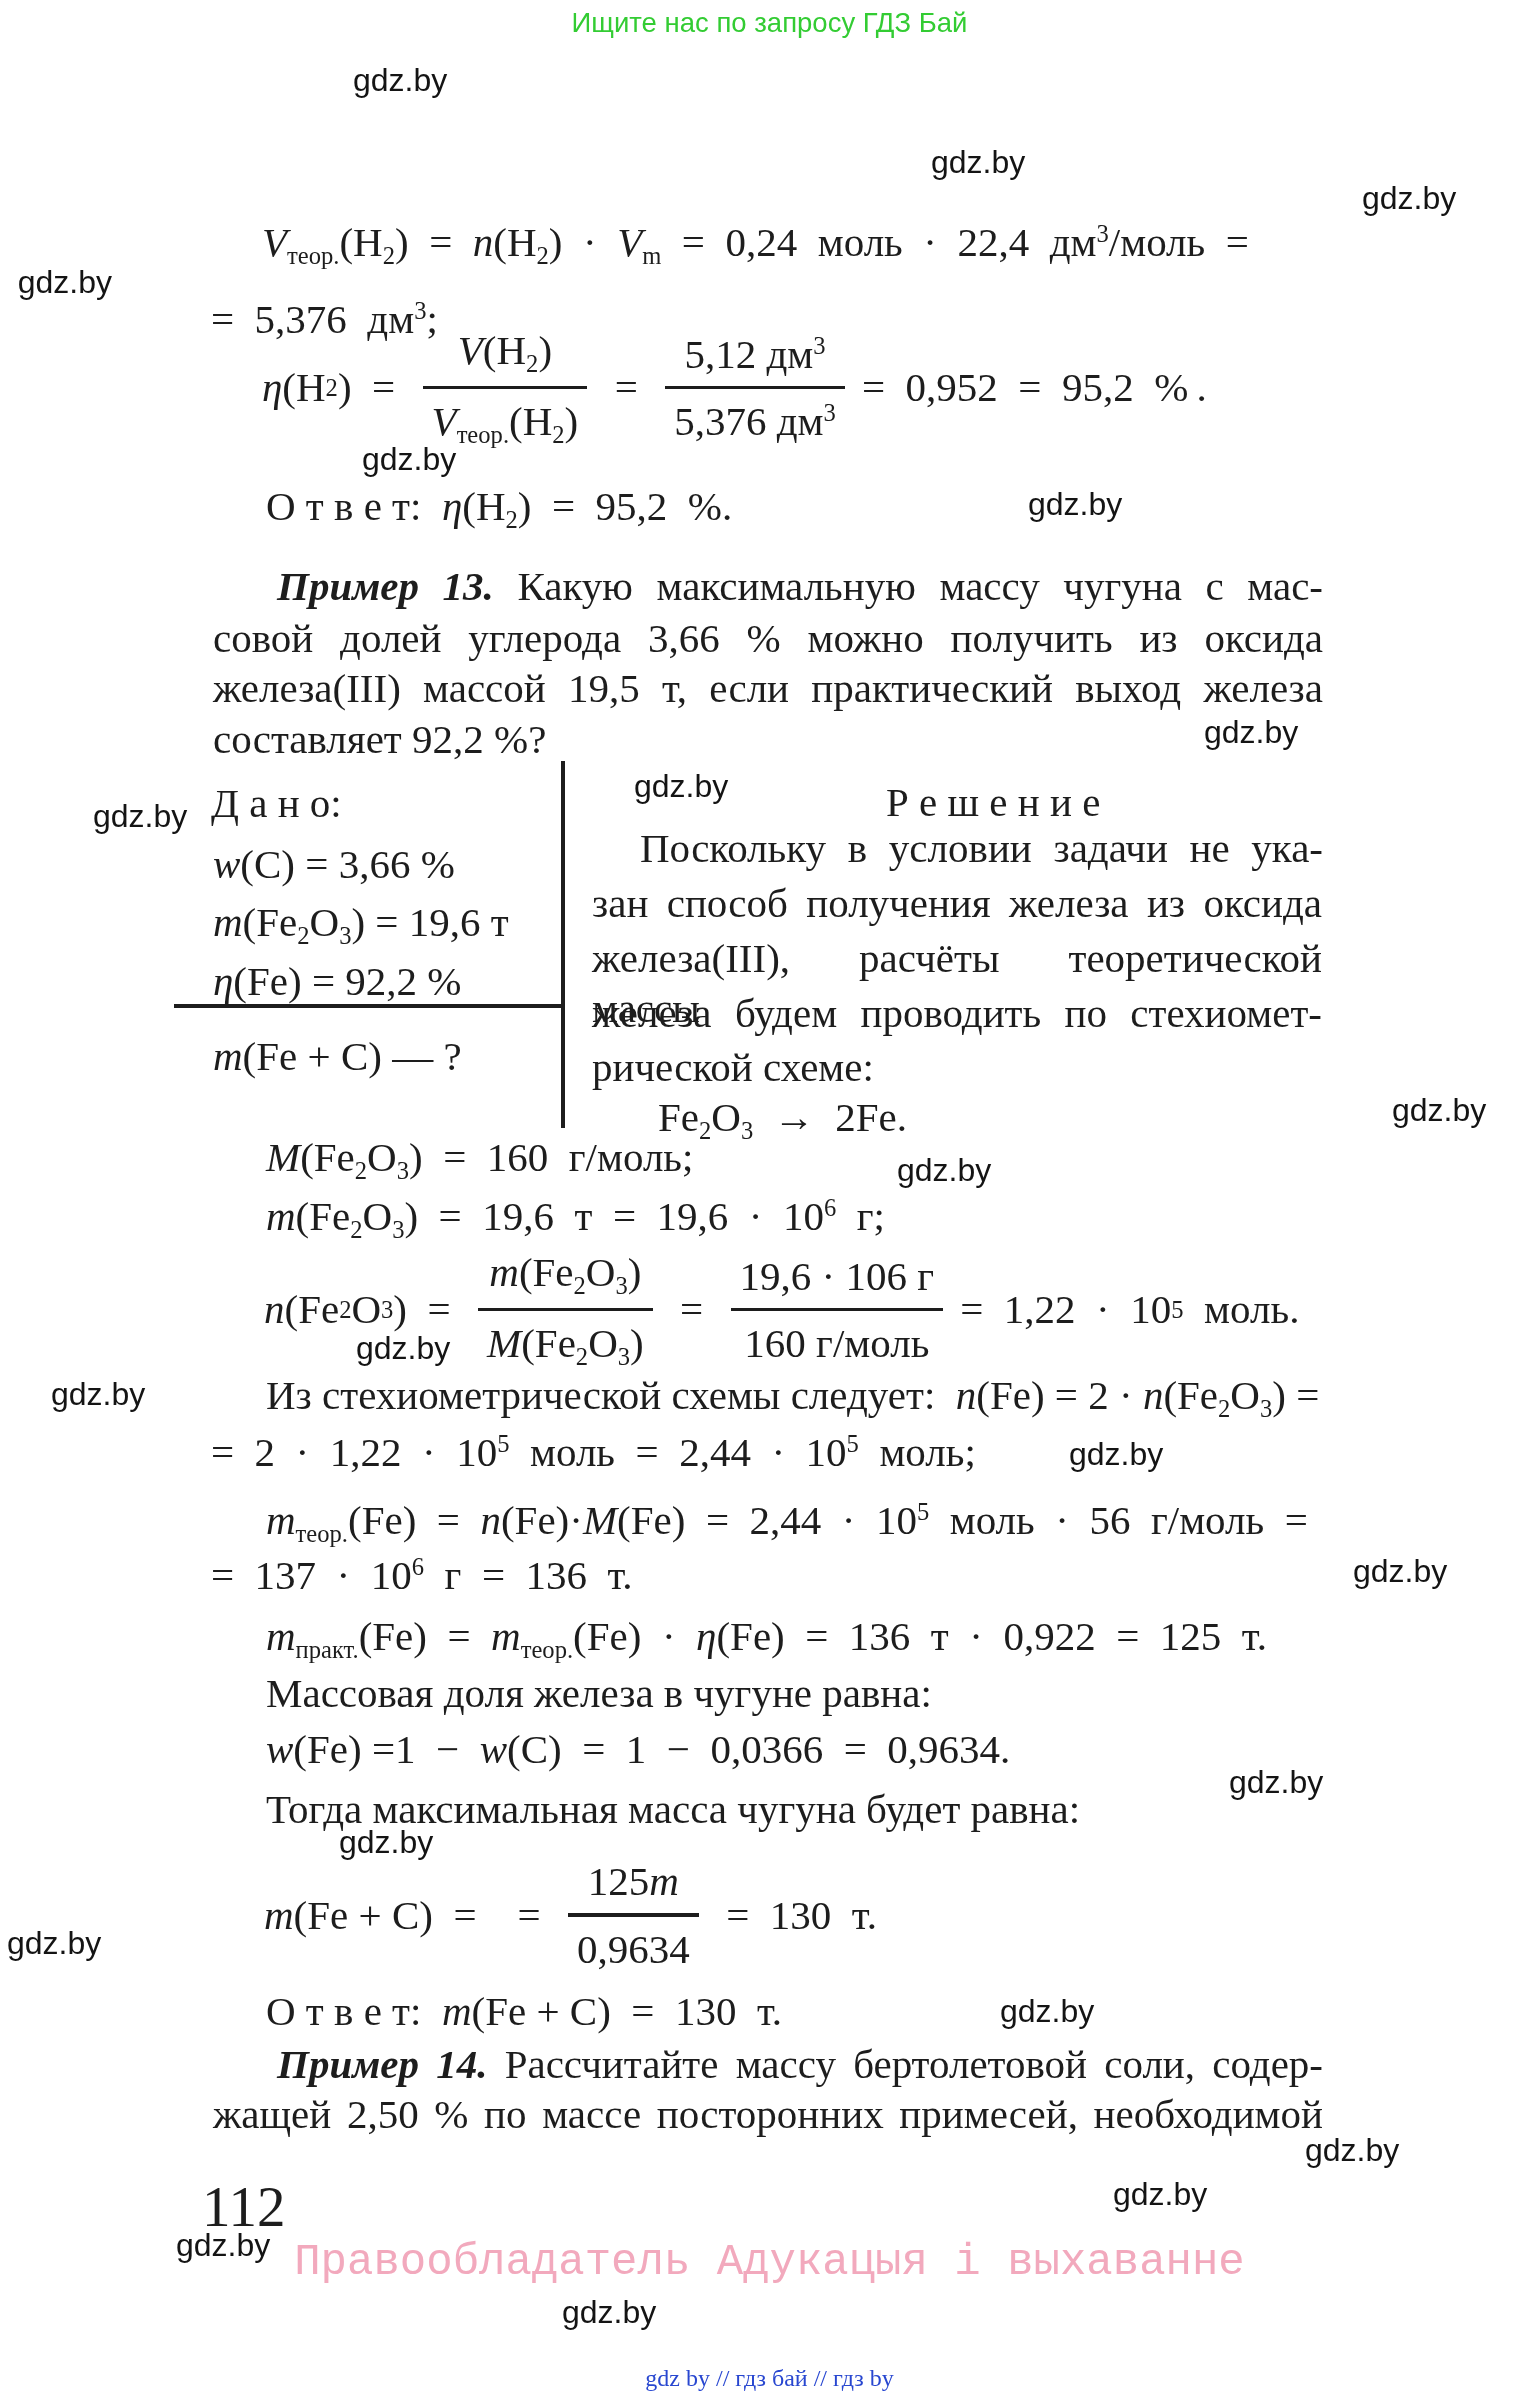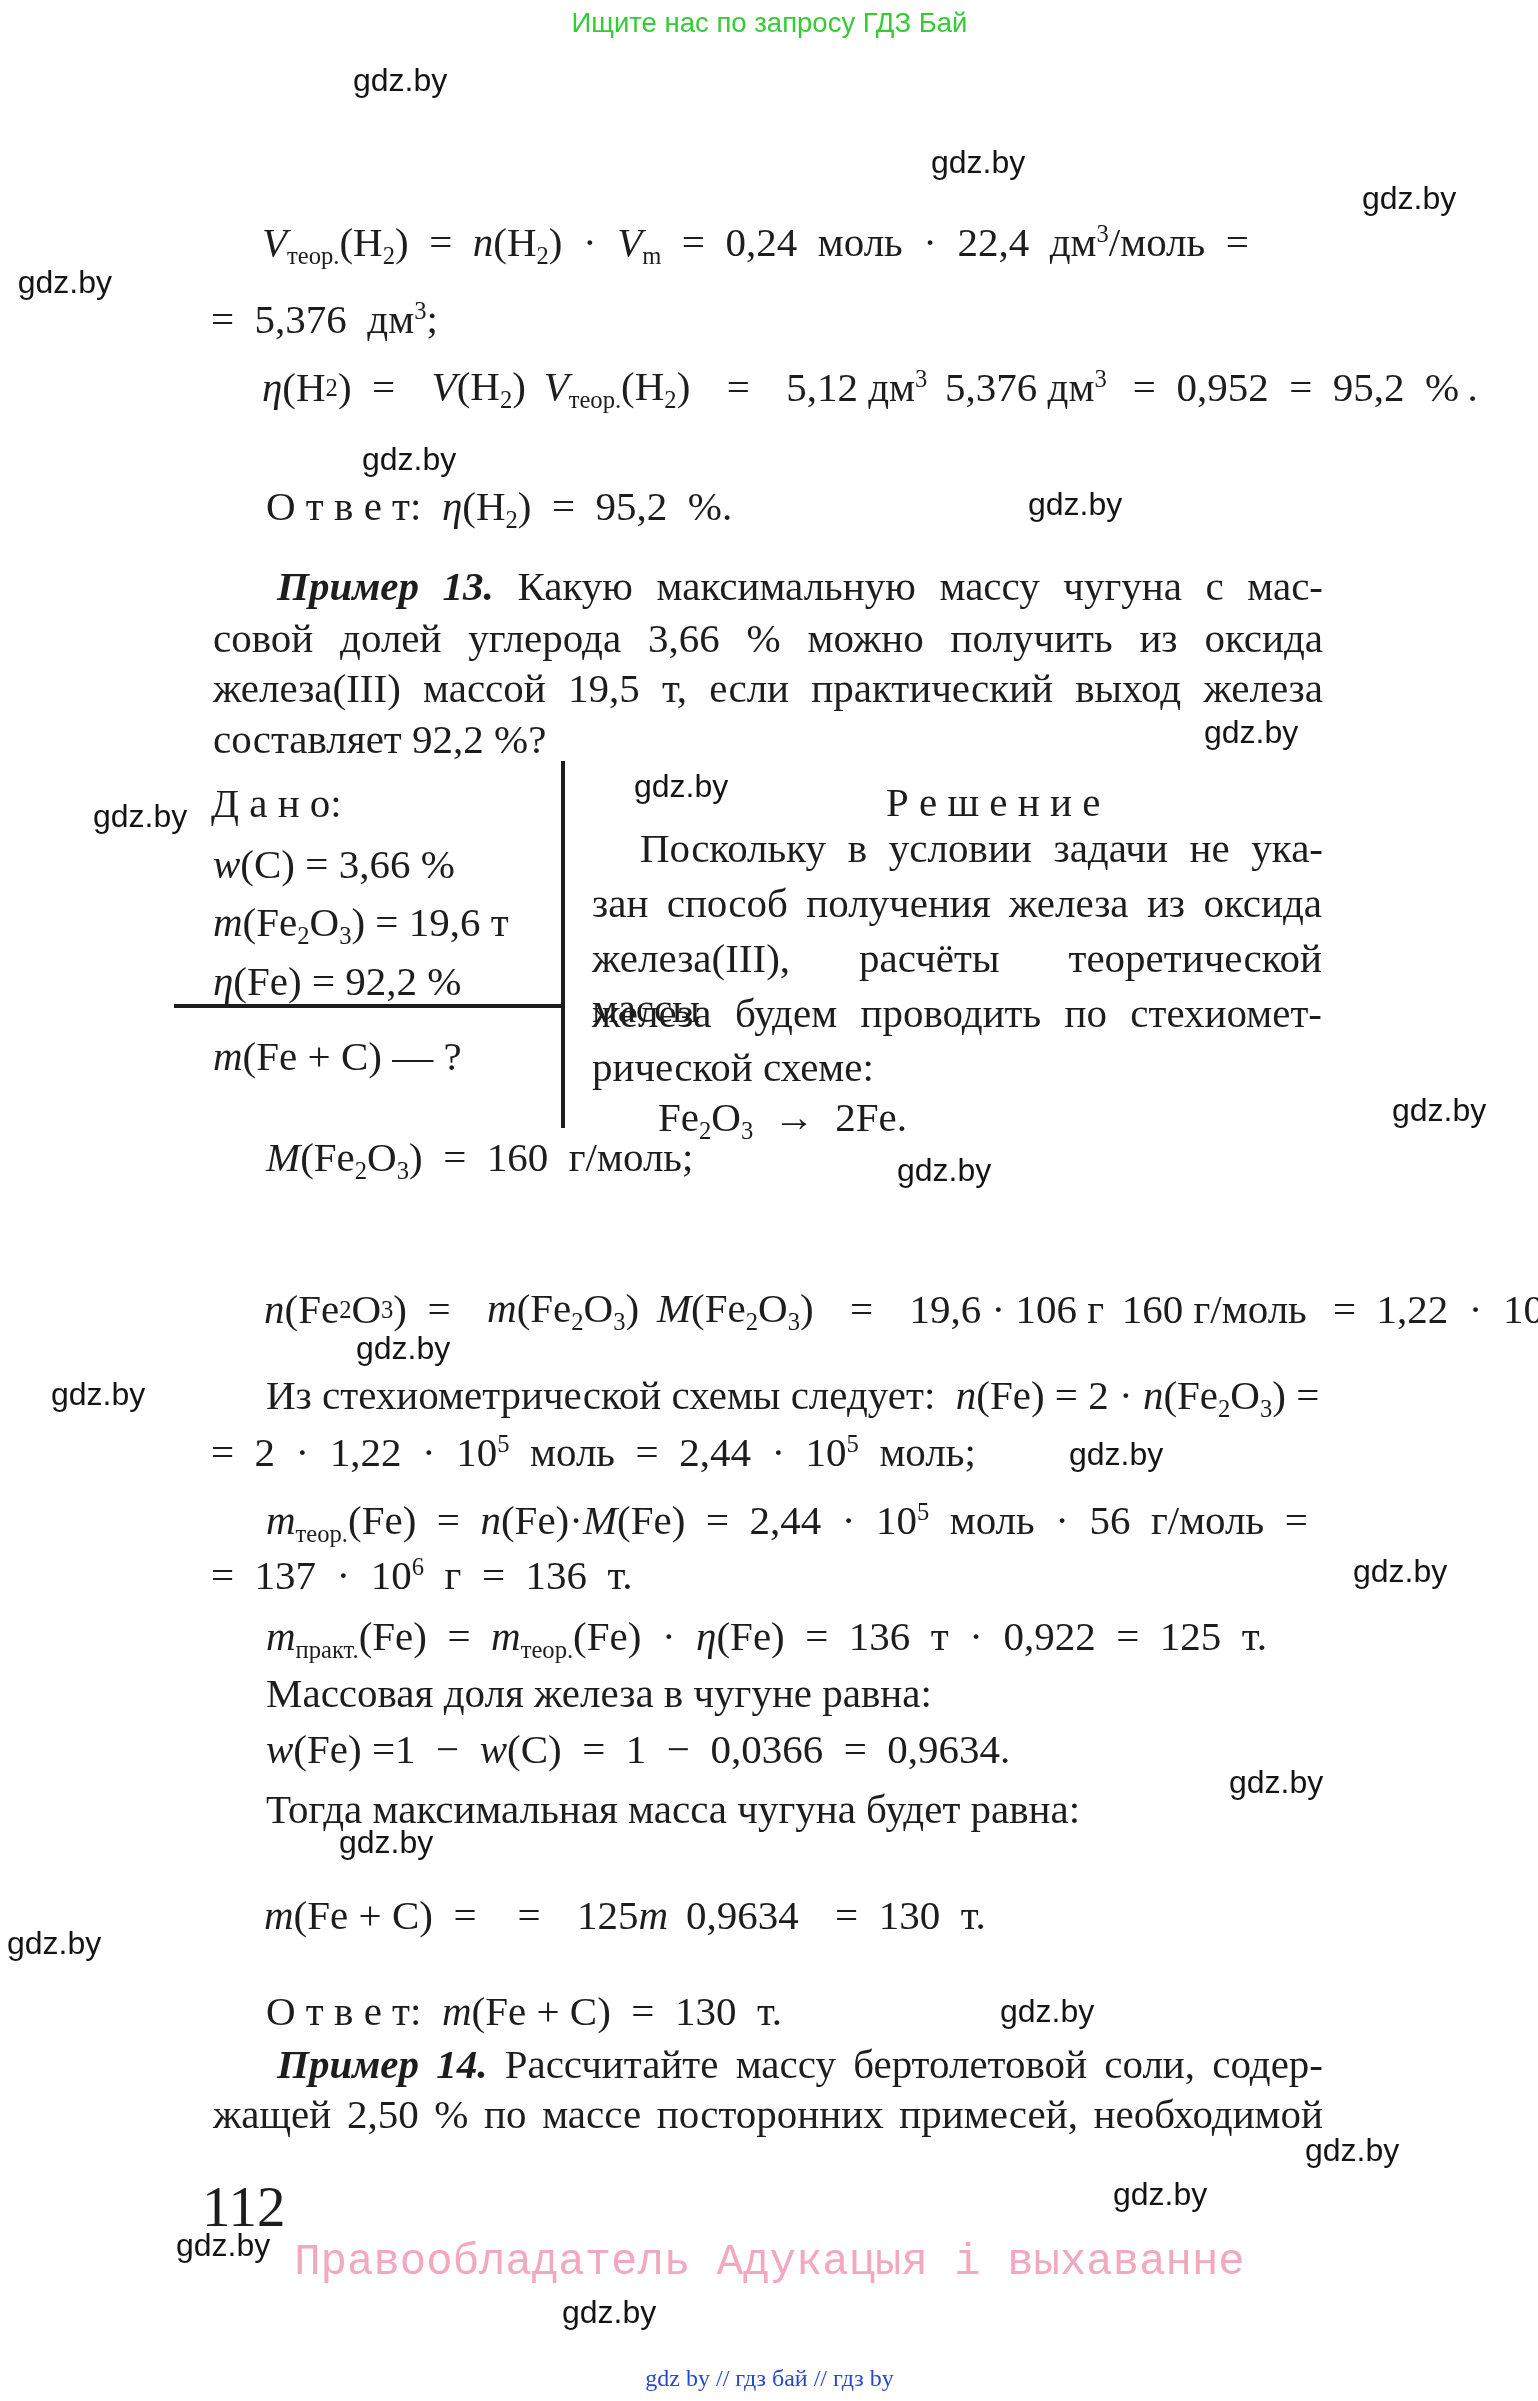--- a/index.html
+++ b/index.html
@@ -33,21 +33,21 @@
     white-space:nowrap;
   }
   .line span{white-space:pre;}
   .just{white-space:normal;text-align:justify;text-align-last:justify;}
   .just span{white-space:normal;}
   .fracline{display:flex;align-items:center;}
   .s-i{font-style:italic;}
   .s-bi{font-style:italic;font-weight:700;margin-top:36px;}
   .s-sub{font-size:0.60em;vertical-align:-0.32em;}
   .s-sup{font-size:0.60em;vertical-align:0.55em;}
-  .frac{display:inline-flex;flex-direction:row;align-items:flex-start;vertical-align:middle;margin:0 7px;}
+  .frac{display:inline-flex;flex-direction:column;align-items:center;vertical-align:middle;margin:0 7px;}
   .frac .num,.frac .den{padding:0 8.9px;white-space:pre;}
   .frac .bar{display:block;align-self:stretch;height:3.5px;background:var(--ink,#1d1d1d);margin:7px 0;}
   .rule{position:absolute;background:var(--ink,#1d1d1d);}
   .pagenum{position:absolute;font-size:57px;}
   .copyright{
     position:absolute;left:0;width:100%;text-align:center;
     font-family:Liberation Mono, monospace;
     font-size:44px;
     color:var(--copyright_pink,#f2a9bd);
   }
@@ -119,20 +119,21 @@
 
   <div class="line" style="left:886px;top:777px"><span>Р е ш е н и е</span></div>
   <div class="line just" style="left:640px;top:823px;width:683px"><span>Поскольку в условии задачи не ука-</span></div>
   <div class="line just" style="left:592px;top:878px;width:730px"><span>зан способ получения железа из оксида</span></div>
   <div class="line just" style="left:592px;top:933px;width:730px"><span>железа(III), расчёты теоретической массы</span></div>
   <div class="line just" style="left:592px;top:988px;width:730px"><span>железа будем проводить по стехиомет-</span></div>
   <div class="line" style="left:592px;top:1042px"><span>рической схеме:</span></div>
   <div class="line" style="left:658px;top:1092px"><span>Fe</span><span class="s-sub">2</span><span>O</span><span class="s-sub">3</span><span>  →  2Fe.</span></div>
 
   <div class="line" style="left:266px;top:1132px"><span class="s-i">M</span><span>(Fe</span><span class="s-sub">2</span><span>O</span><span class="s-sub">3</span><span>)  =  160  г/моль;</span></div>
+  <div class="line" style="left:266px;top:1191px"><span class="s-i">m</span><span>(Fe</span><span class="s-sub">2</span><span>O</span><span class="s-sub">3</span><span>)  =  19,6  т  =  19,6  ·  10</span><span class="s-sup">6</span><span>  г;</span></div>
   <div class="line fracline" style="left:264px;top:1234px;height:151px">
       <span class="s-i">n</span>
       <span>(Fe</span>
       <span class="s-sub">2</span>
       <span>O</span>
       <span class="s-sub">3</span>
       <span>)  =  </span>
       <span class="frac"><span class="num"><span class="s-i">m</span><span>(Fe</span><span class="s-sub">2</span><span>O</span><span class="s-sub">3</span><span>)</span></span><span class="bar"></span><span class="den"><span class="s-i">M</span><span>(Fe</span><span class="s-sub">2</span><span>O</span><span class="s-sub">3</span><span>)</span></span></span>
       <span>  =  </span>
       <span class="frac"><span class="num"><span>19,6 · 106 г</span></span><span class="bar"></span><span class="den"><span>160 г/моль</span></span></span>

